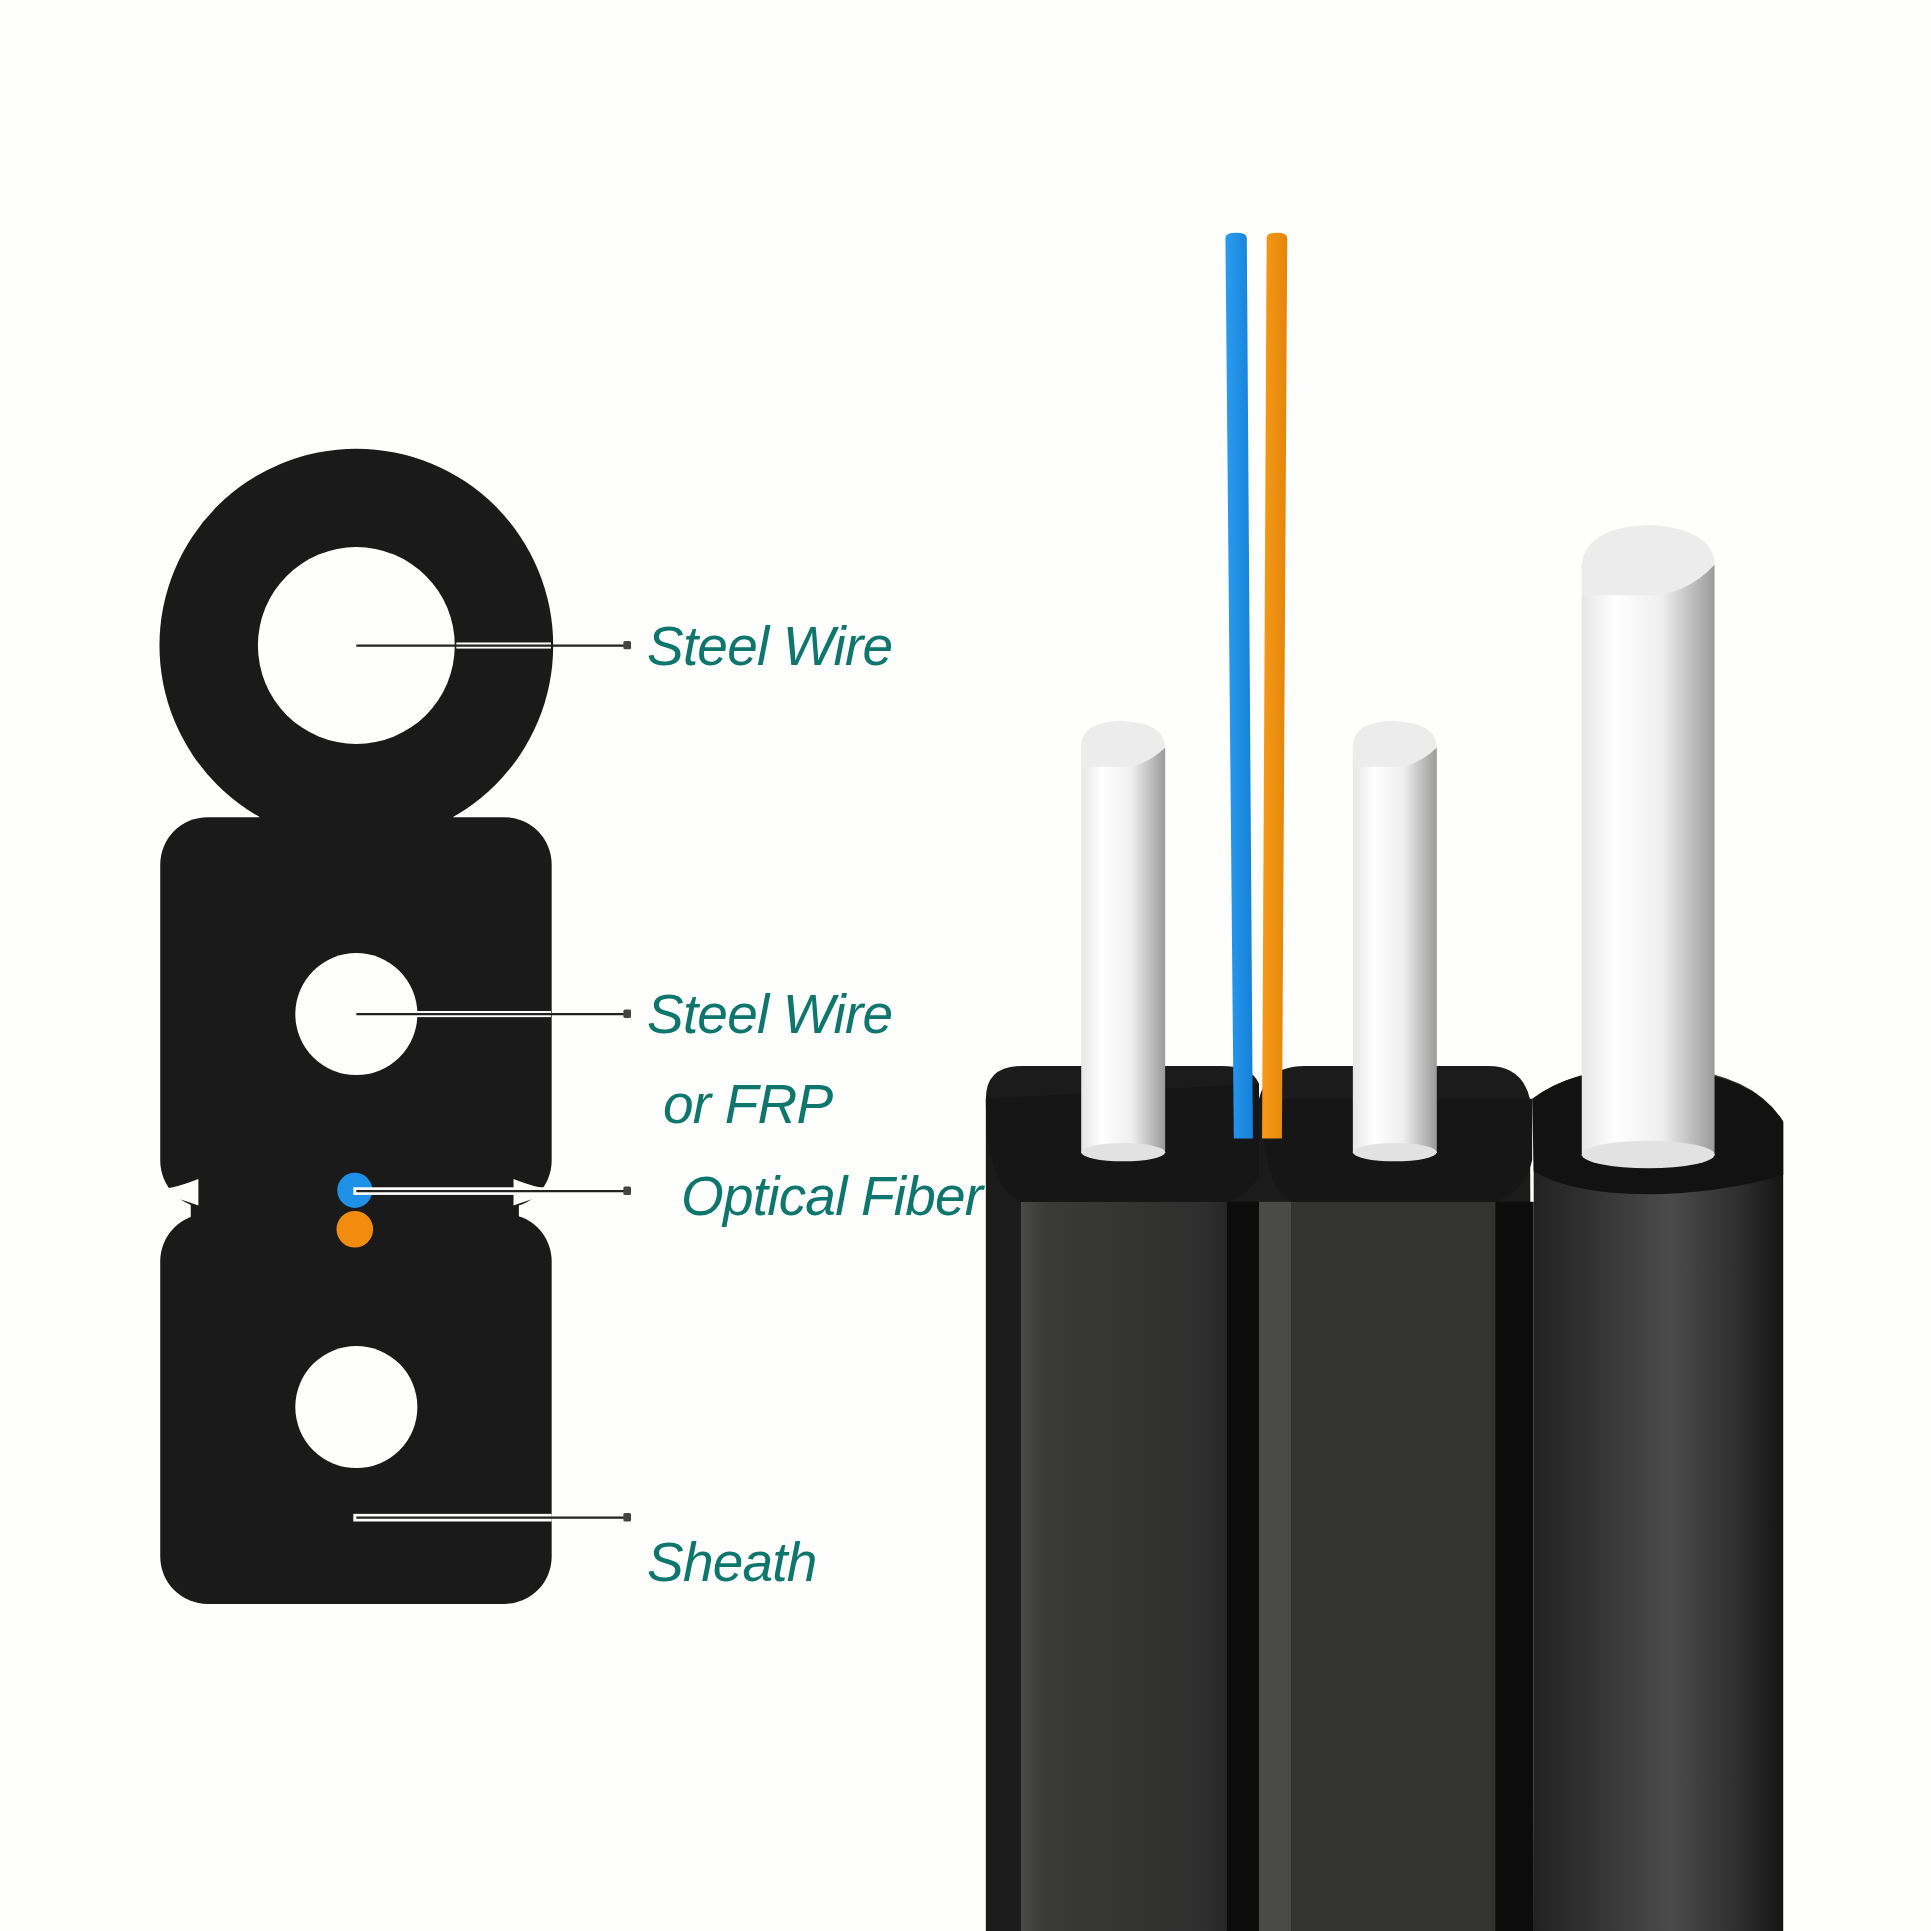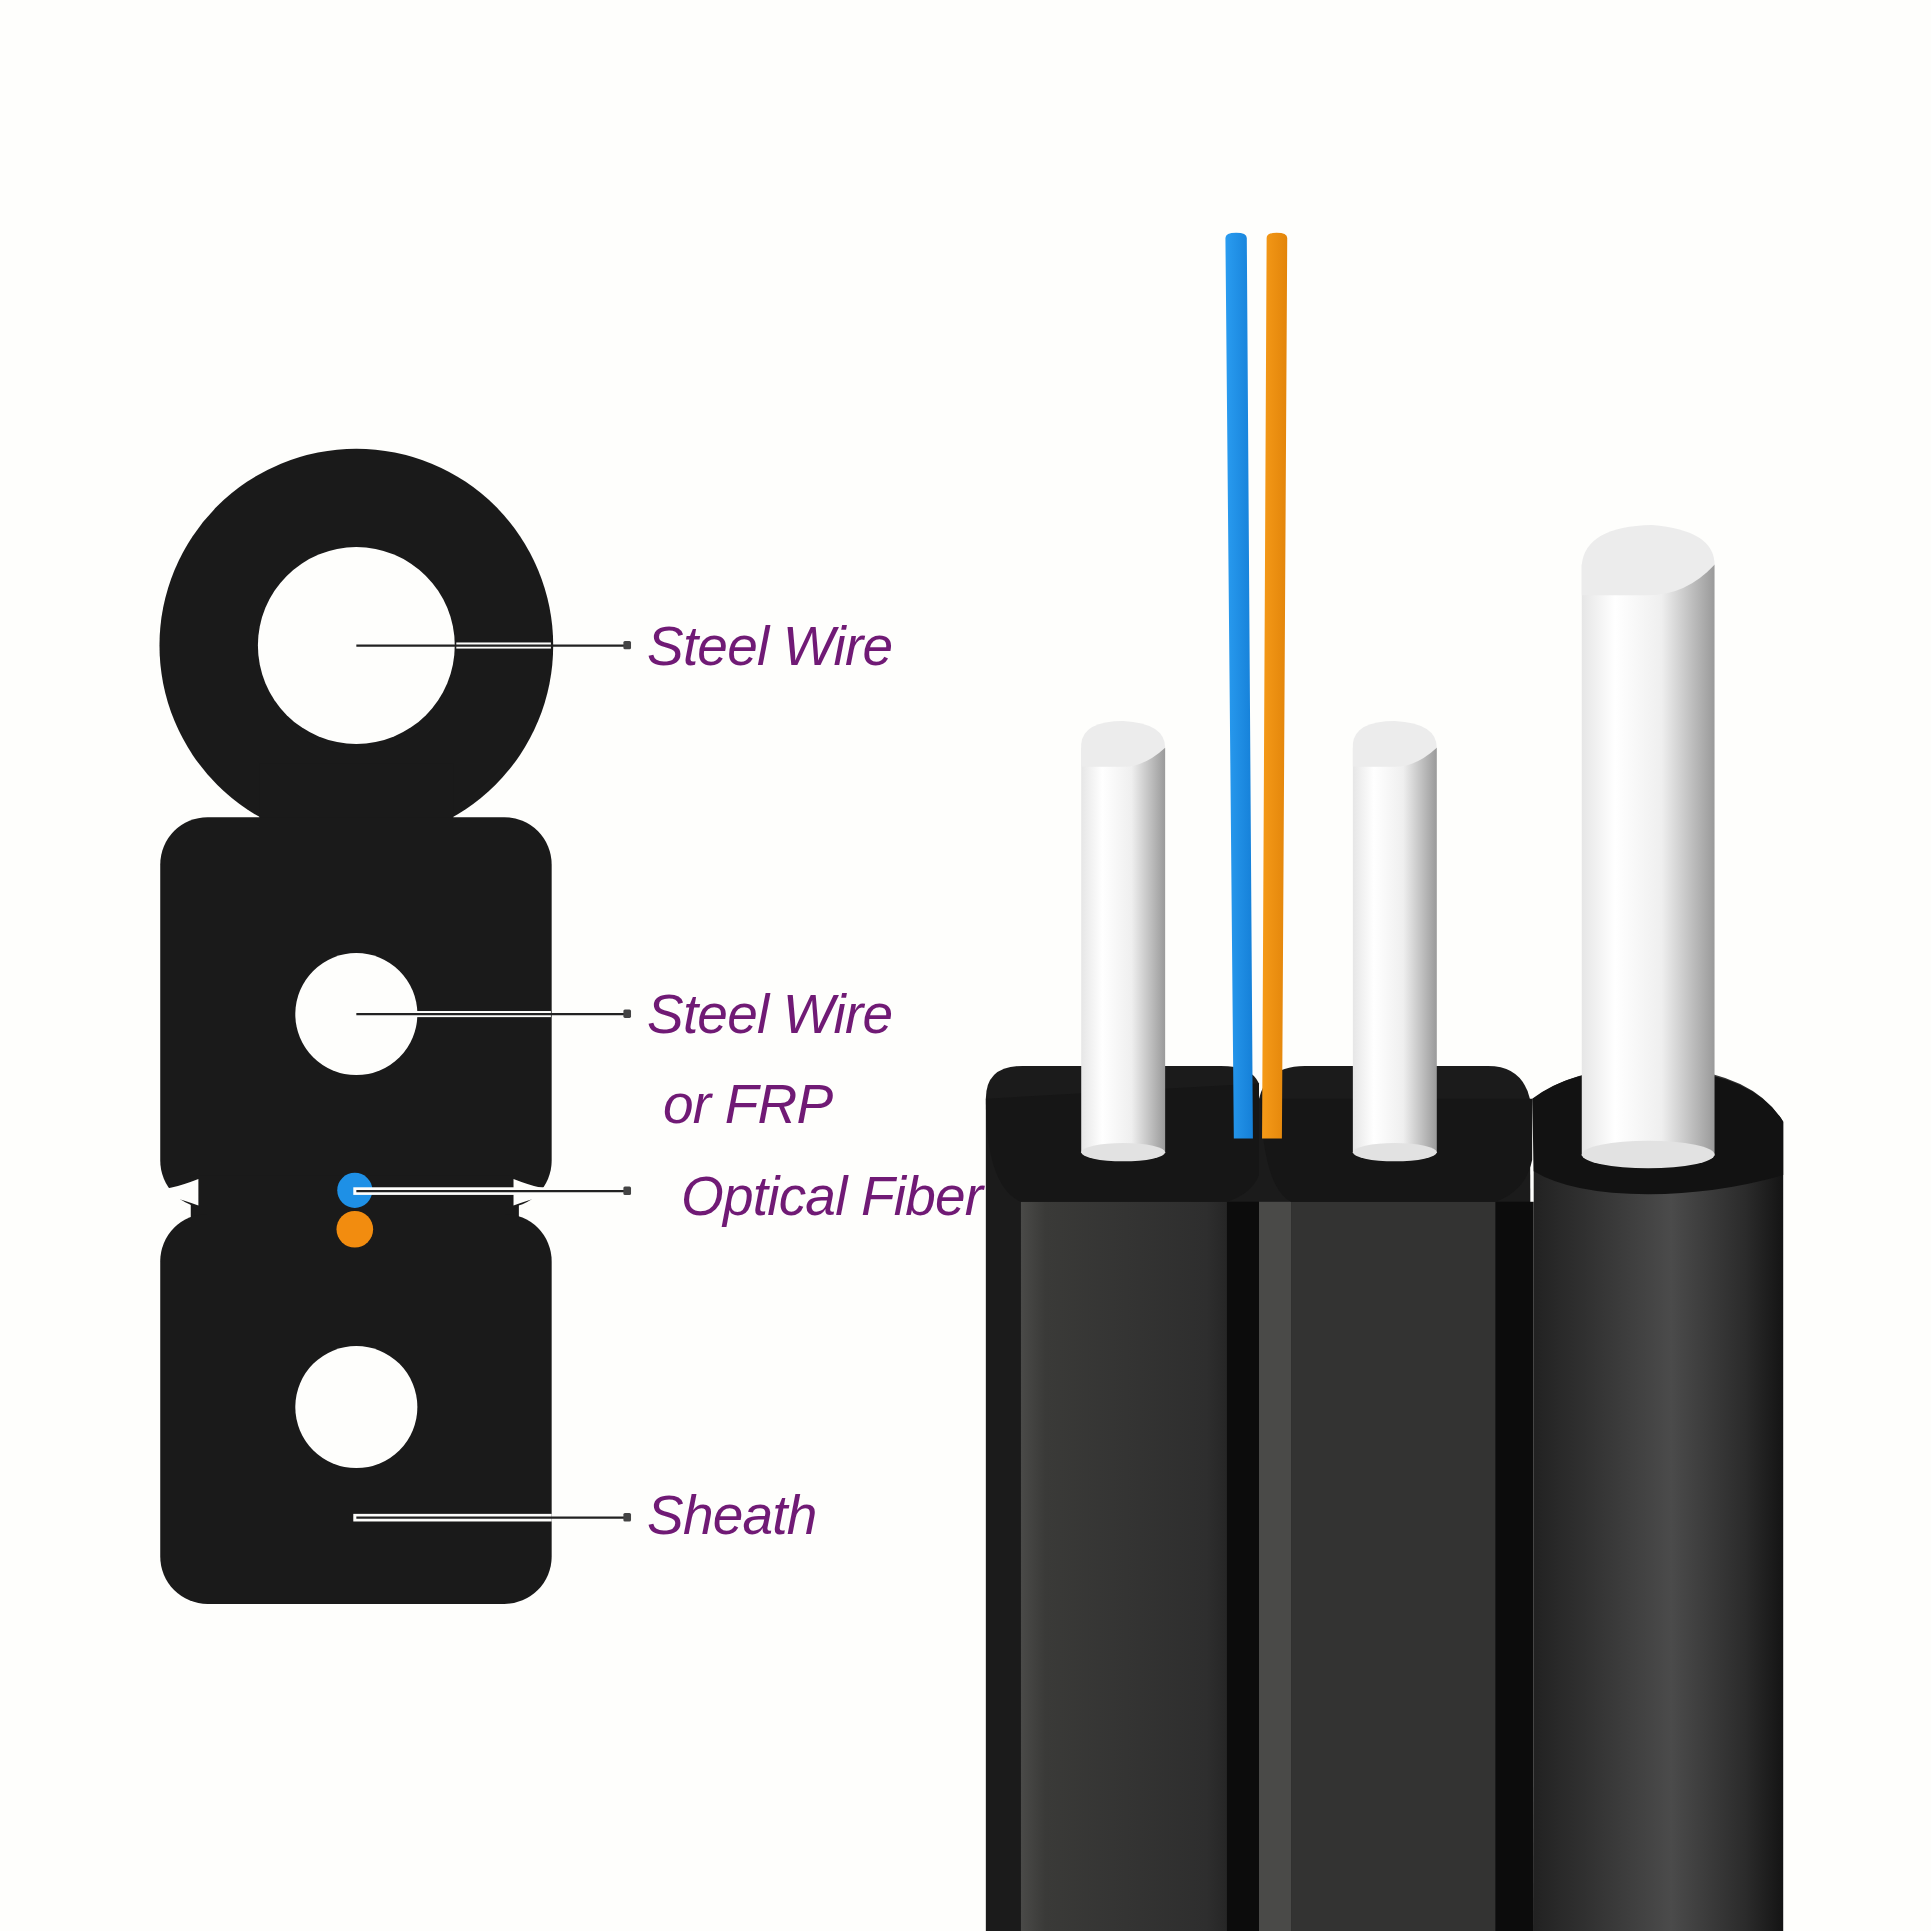--- a/index.html
+++ b/index.html
@@ -1,17 +1,17 @@
 <!DOCTYPE html>
 <html style="font-size:12.2px"><head>
 <meta charset="utf-8">
 <style>
   html, body { margin:0; padding:0; background:#fefefc; }
   body { width:1932px; height:1932px; position:relative; overflow:hidden; font-family:"Liberation Sans", sans-serif; }
-  .label { position:absolute; font-family:"Liberation Sans", sans-serif; font-style:italic; font-size:55px; color:#701a75; line-height:1; white-space:nowrap; letter-spacing:-0.8px; }
+  .label { position:absolute; font-family:"Liberation Sans", sans-serif; font-style:italic; font-size:55px; color:#0f766e; line-height:1; white-space:nowrap; letter-spacing:-0.8px; }
   svg { position:absolute; left:0; top:0; }
 </style>
 </head>
 <body>
 
 <svg width="1932" height="1932" viewBox="0 0 2532 2532">
   <defs>
     <linearGradient id="whiteRod" x1="0" x2="1" y1="0" y2="0">
       <stop offset="0" stop-color="#e6e6e6"></stop>
       <stop offset="0.25" stop-color="#ffffff"></stop>
@@ -129,14 +129,14 @@
       <path d="M 1606 312 Q 1606 305 1620 305 Q 1634 305 1634 312 L 1642 1492 L 1617 1492 Z" fill="url(#blueFiber)"></path>
       <path d="M 1660 312 Q 1660 305 1673 305 Q 1687 305 1687 312 L 1680 1492 L 1654 1492 Z" fill="url(#orangeFiber)"></path>
     </g>
   </g>
 </svg>
 
 <div class="label" style="left:647px; top:619px;">Steel Wire</div>
 <div class="label" style="left:647px; top:987px;">Steel Wire</div>
 <div class="label" style="left:647px; top:1077px;margin-left:16px;">or FRP</div>
 <div class="label" style="left:681px; top:1169px;">Optical Fiber</div>
-<div class="label" style="left:647px; top:1488px;">Sheath</div>
+<div class="label" style="left:647px; top:1535px;">Sheath</div>
 
 
 </body></html>

